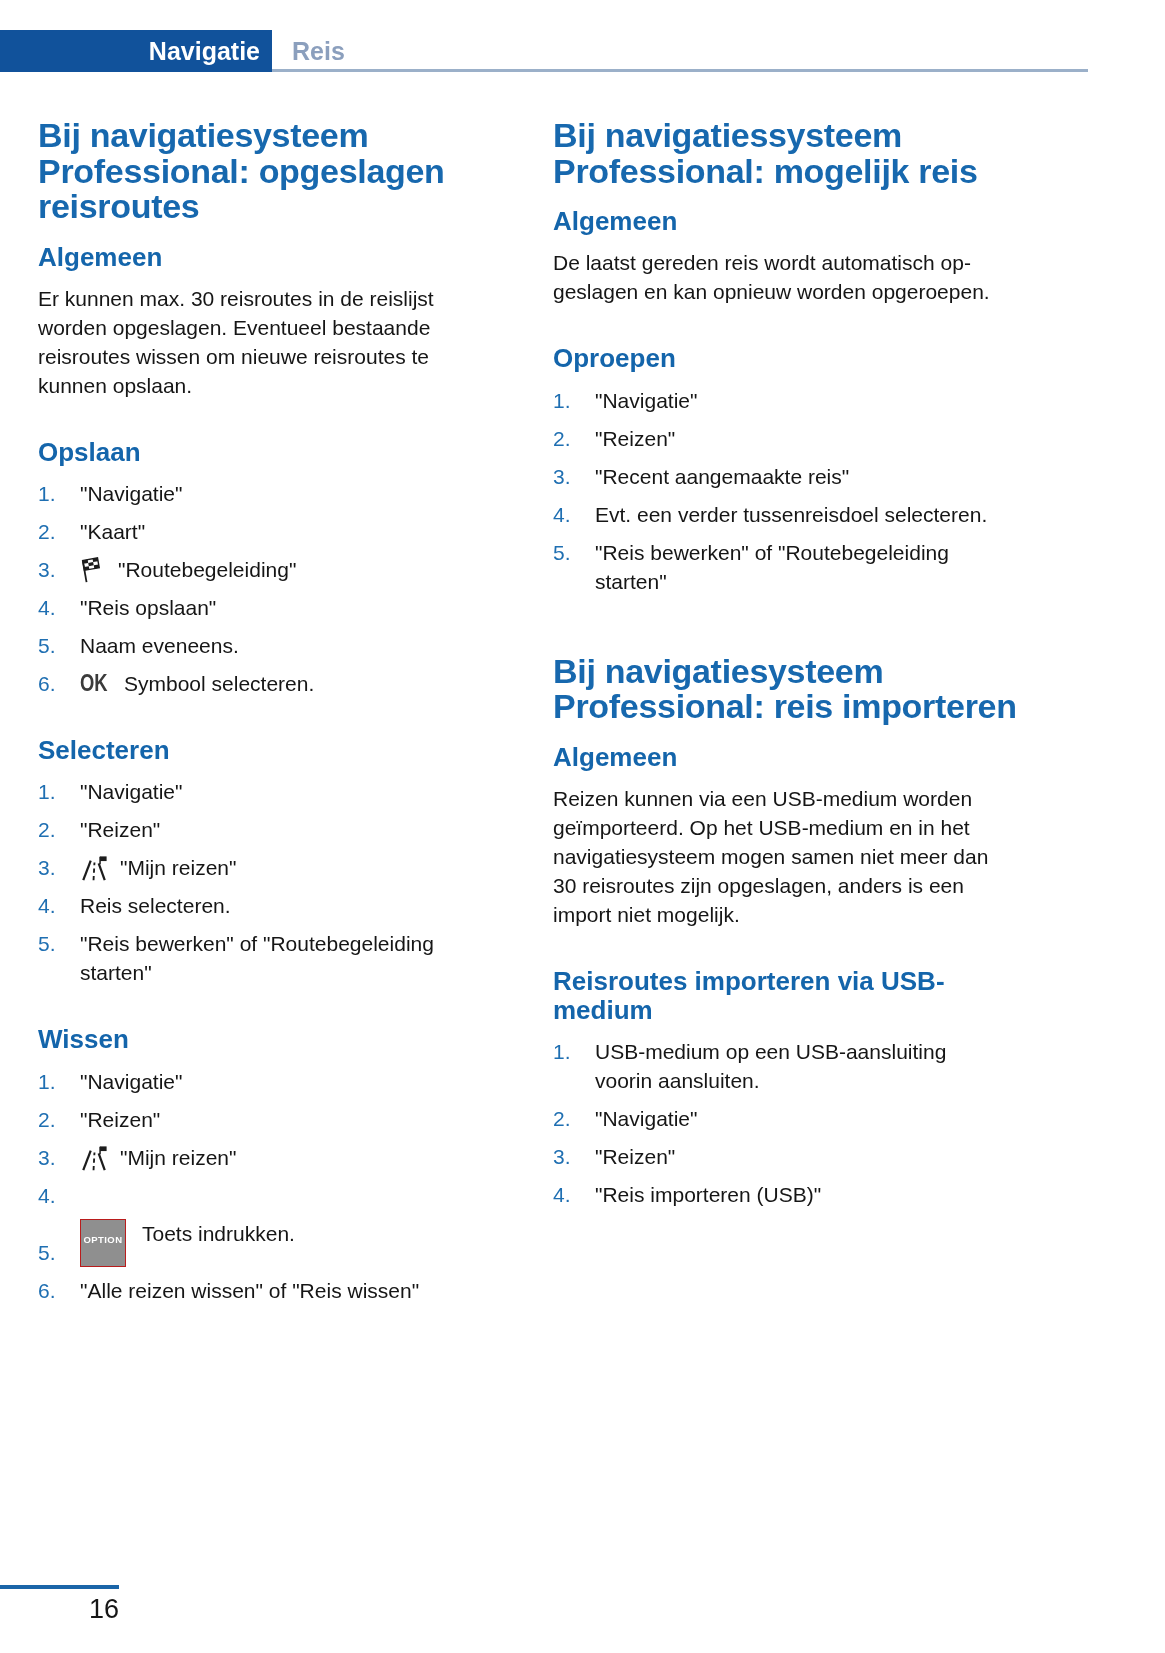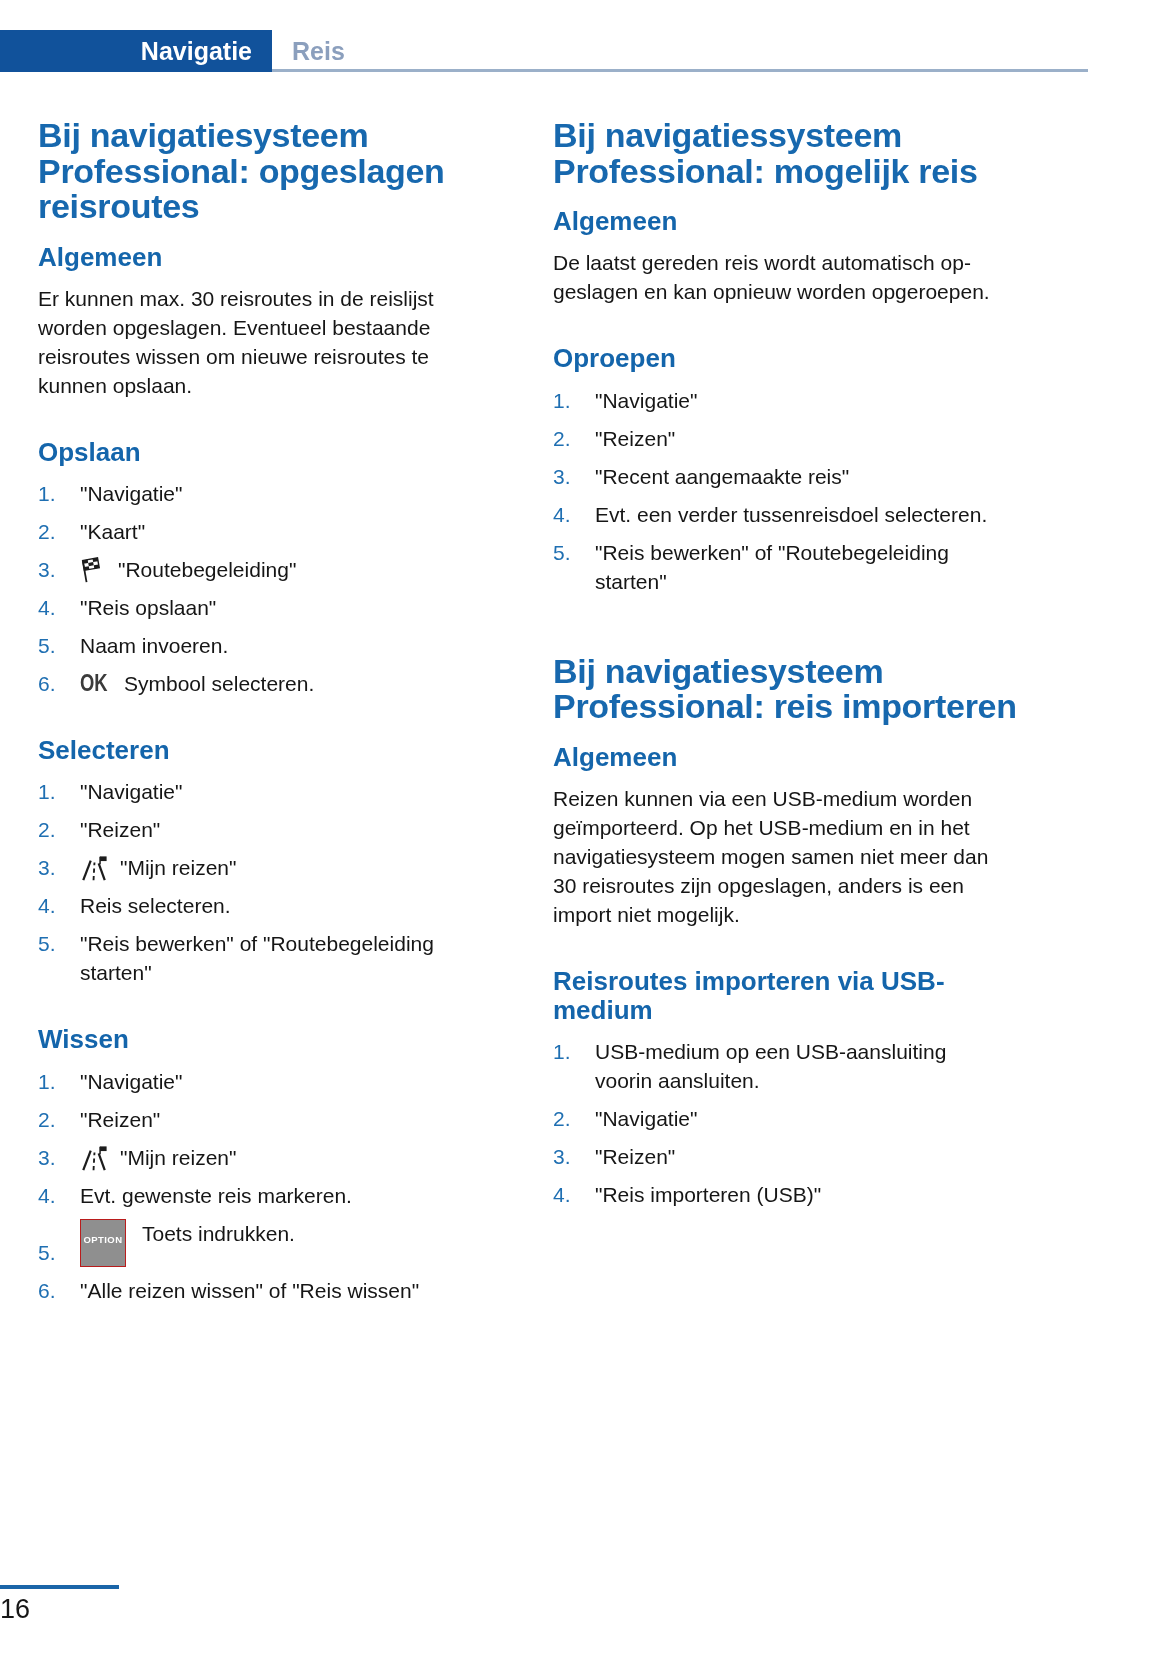--- a/index.html
+++ b/index.html
@@ -9,21 +9,21 @@
     background:#ffffff;
     font-family:"Liberation Sans", sans-serif;
     color:#161616;
     overflow:hidden;
   }
   
   .tab-active{
     position:absolute;left:0;top:30px;width:272px;height:42px;
     background:#11529b;color:#ffffff;
     font-size:25px;font-weight:bold;line-height:42px;
-    text-align:right;padding-right:20px;box-sizing:border-box;
+    text-align:right;padding-right:12px;box-sizing:border-box;
   }
   .tab-secondary{
     position:absolute;left:292px;top:30px;height:42px;
     color:#8b9fbd;font-size:25px;font-weight:bold;line-height:42px;
   }
   .header-rule{
     position:absolute;left:272px;top:69px;width:816px;height:3px;
     background:#9bb0c9;
   }
   
@@ -75,21 +75,21 @@
     color:#ffffff;font-size:9.5px;font-weight:bold;letter-spacing:0.4px;
     margin-top:-6px;
   }
   
   .footer-rule{
     position:absolute;left:0;top:1585px;width:119px;height:4px;
     background:#1a65a8;
   }
   .page-number{
     position:absolute;left:0;top:1594px;width:119px;
-    font-size:27px;color:#161616;
+    text-align:right;font-size:27px;color:#161616;
   }
 </style>
 </head>
 <body>
 
 <div class="page">
 
   <div class="tab-active">
     <span>Navigatie</span>
   </div>
@@ -131,21 +131,21 @@
           </g>
         </svg>
         <span class="txt">"Routebegeleiding"</span>
       </li>
       <li>
         <span class="num">4.</span>
         <span class="txt">"Reis opslaan"</span>
       </li>
       <li>
         <span class="num">5.</span>
-        <span class="txt">Naam invoeren.</span>
+        <span class="txt">Naam eveneens.</span>
       </li>
       <li>
         <span class="num">6.</span>
         <span class="ok-glyph">OK</span>
         <span class="txt">Symbool selecteren.</span>
       </li>
     </ul>
 
     <h2>Selecteren</h2>
     <ul class="steps">
@@ -195,21 +195,20 @@
           <line x1="3.5" y1="27" x2="11.5" y2="6" stroke="#1c1c1c" stroke-width="2.4"></line>
           <line x1="14.5" y1="27" x2="15.5" y2="8" stroke="#1c1c1c" stroke-width="2" stroke-dasharray="4.5 3.5"></line>
           <line x1="26.5" y1="27" x2="20" y2="9" stroke="#1c1c1c" stroke-width="2.4"></line>
           <line x1="21.5" y1="2" x2="21.5" y2="10" stroke="#1c1c1c" stroke-width="1.6"></line>
           <rect x="21.5" y="1.5" width="7" height="5" fill="#1c1c1c"></rect>
         </svg>
         <span class="txt">"Mijn reizen"</span>
       </li>
       <li>
         <span class="num">4.</span>
-        <span class="txt">Evt. gewenste reis markeren.</span>
       </li>
       <li class="li-option">
         <span class="num">5.</span>
         <span class="option-btn">
           <span class="option-btn-label">OPTION</span>
         </span>
         <span class="txt">Toets indrukken.</span>
       </li>
       <li>
         <span class="num">6.</span>

